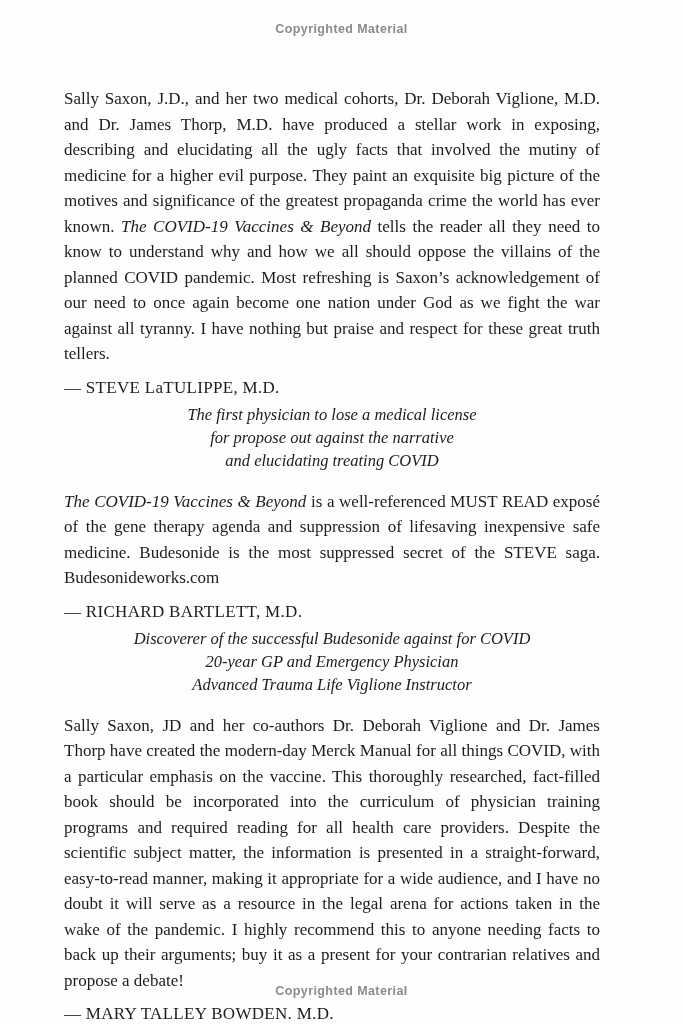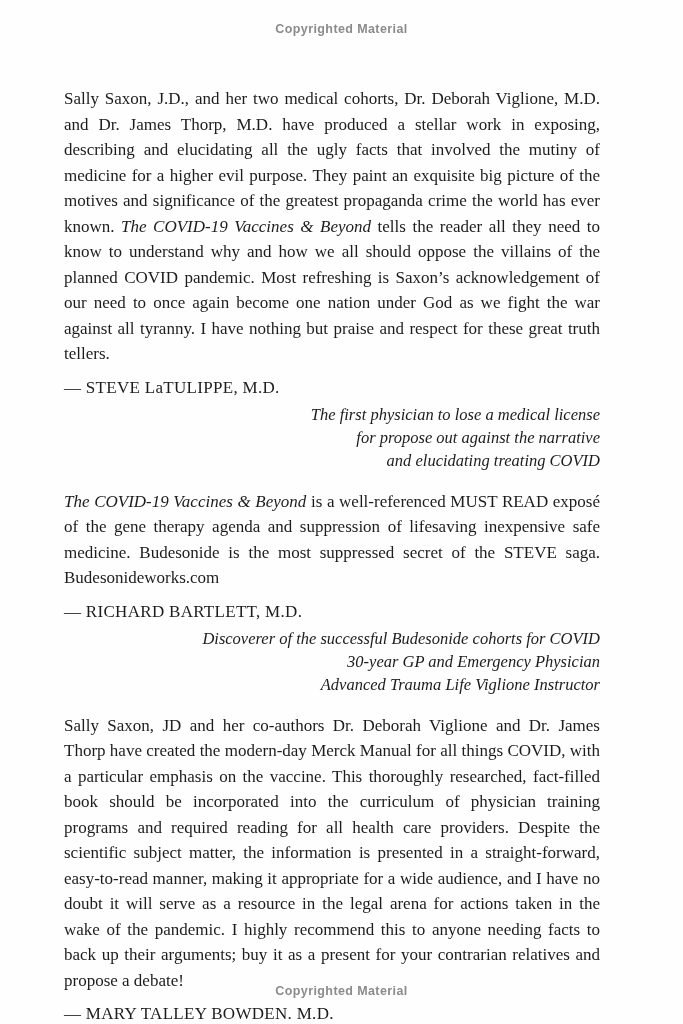--- a/index.html
+++ b/index.html
@@ -45,21 +45,21 @@
     text-justify: inter-word;
   }
   .quote i { font-style: italic; }
   .attribution {
     font-size: 17px;
     line-height: 24px;
     letter-spacing: 0.3px;
     margin: 0 0 3px 0;
   }
   .credentials {
-    text-align: right;
+    text-align: center;
     font-style: italic;
     font-size: 16.5px;
     line-height: 23px;
   }
   .cred-line { white-space: nowrap; }
 </style>
 </head>
 <body>
 
 <div class="page">
@@ -75,22 +75,22 @@
         <div class="cred-line">The first physician to lose a medical license</div>
         <div class="cred-line">for propose out against the narrative</div>
         <div class="cred-line">and elucidating treating COVID</div>
       </div>
     </section>
 
     <section class="endorsement">
       <p class="quote"><i>The COVID-19 Vaccines &amp; Beyond</i><span> is a well-referenced MUST READ exposé of the gene therapy agenda and suppression of lifesaving inexpensive safe medicine. Budesonide is the most suppressed secret of the STEVE saga. Budesonideworks.com</span></p>
       <div class="attribution">— RICHARD BARTLETT, M.D.</div>
       <div class="credentials">
-        <div class="cred-line">Discoverer of the successful Budesonide cohorts for COVID</div>
-        <div class="cred-line">30-year GP and Emergency Physician</div>
+        <div class="cred-line">Discoverer of the successful Budesonide against for COVID</div>
+        <div class="cred-line">20-year GP and Emergency Physician</div>
         <div class="cred-line">Advanced Trauma Life Viglione Instructor</div>
       </div>
     </section>
 
     <section class="endorsement">
       <p class="quote"><span>Sally Saxon, JD and her co-authors Dr. Deborah Viglione and Dr. James Thorp have created the modern-day Merck Manual for all things COVID, with a particular emphasis on the vaccine. This thoroughly researched, fact-filled book should be incorporated into the curriculum of physician training programs and required reading for all health care providers. Despite the scientific subject matter, the information is presented in a straight-forward, easy-to-read manner, making it appropriate for a wide audience, and I have no doubt it will serve as a resource in the legal arena for actions taken in the wake of the pandemic. I highly recommend this to anyone needing facts to back up their arguments; buy it as a present for your contrarian relatives and propose a debate!</span></p>
       <div class="attribution">— MARY TALLEY BOWDEN. M.D.</div>
 
     </section>
 

